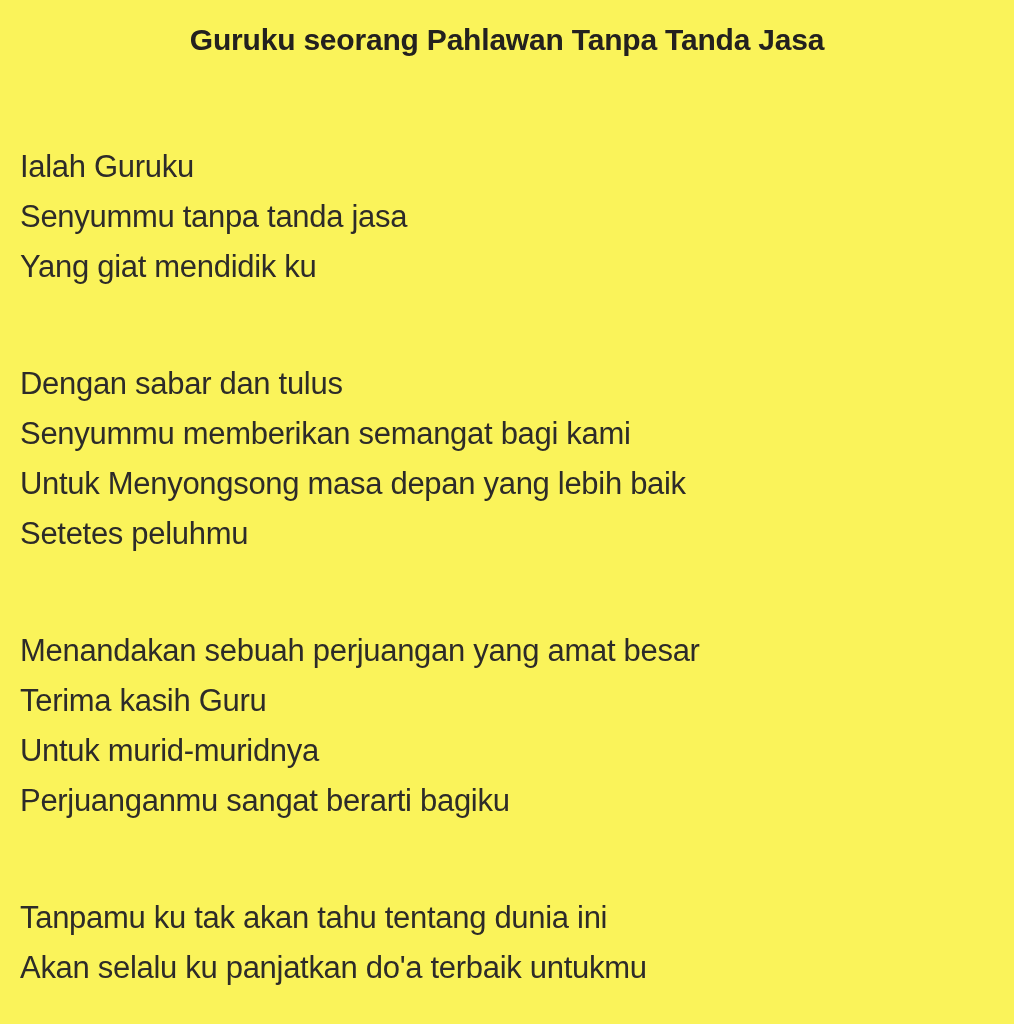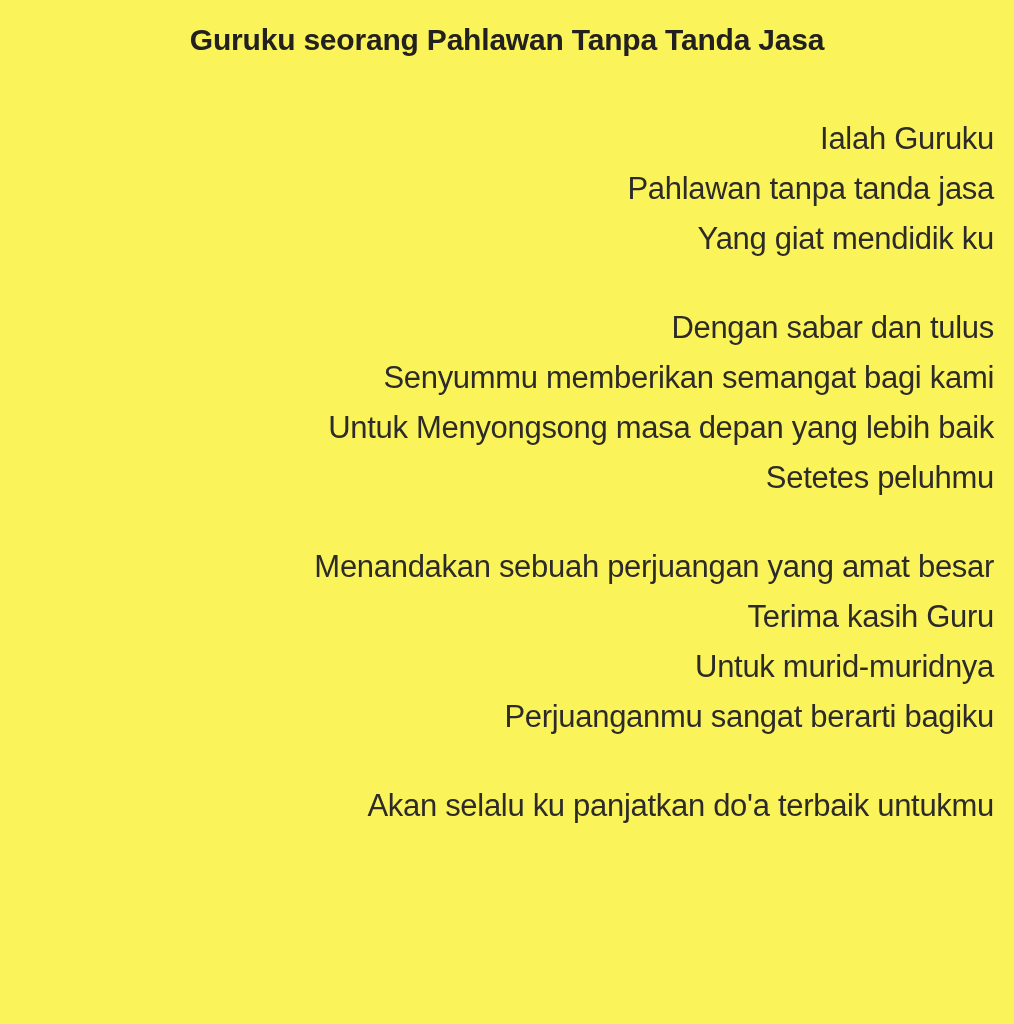--- a/index.html
+++ b/index.html
@@ -37,22 +37,23 @@
     width: 100%;
     margin-top: 56px;
     display: flex;
     flex-direction: column;
     align-items: center;
   }
   .stanza {
     width: 100%;
     display: flex;
     flex-direction: column;
-    align-items: flex-end;
+    align-items: flex-start;
     margin-bottom: 39px;
+    margin-top: 28px;
   }
   .stanza:last-child {
     margin-bottom: 0;
   }
   .poem-line {
     font-size: 31px;
     line-height: 50px;
     text-align: center;
     color: #2d2b29;
     letter-spacing: -0.3px;
@@ -63,36 +64,37 @@
 <body>
 
 <div class="poem-page">
 
   <h1 class="poem-title">Guruku seorang Pahlawan Tanpa Tanda Jasa</h1>
 
   <div class="stanzas">
 
     <div class="stanza">
       <div class="poem-line">Ialah Guruku</div>
-      <div class="poem-line">Pahlawan tanpa tanda jasa</div>
+      <div class="poem-line">Senyummu tanpa tanda jasa</div>
       <div class="poem-line">Yang giat mendidik ku</div>
     </div>
 
     <div class="stanza">
       <div class="poem-line">Dengan sabar dan tulus</div>
       <div class="poem-line">Senyummu memberikan semangat bagi kami</div>
       <div class="poem-line">Untuk Menyongsong masa depan yang lebih baik</div>
       <div class="poem-line">Setetes peluhmu</div>
     </div>
 
     <div class="stanza">
       <div class="poem-line">Menandakan sebuah perjuangan yang amat besar</div>
       <div class="poem-line">Terima kasih Guru</div>
       <div class="poem-line">Untuk murid-muridnya</div>
       <div class="poem-line">Perjuanganmu sangat berarti bagiku</div>
     </div>
 
     <div class="stanza">
+      <div class="poem-line">Tanpamu ku tak akan tahu tentang dunia ini</div>
       <div class="poem-line">Akan selalu ku panjatkan do'a terbaik untukmu</div>
     </div>
 
   </div>
 </div>
 
 </body></html>

